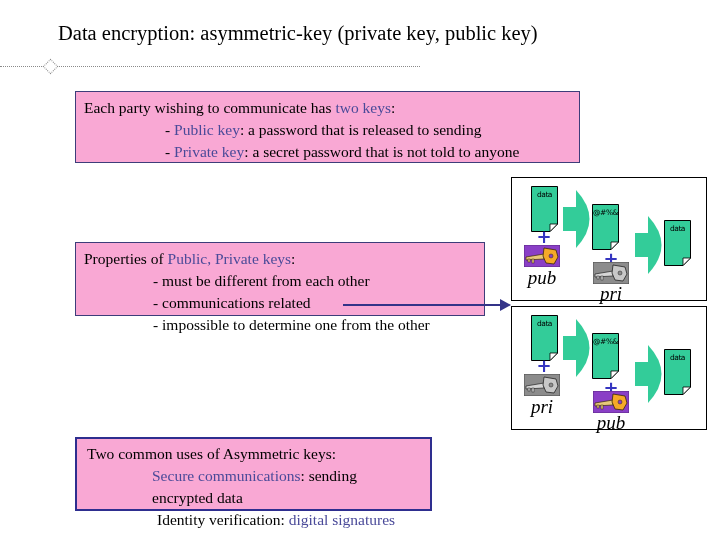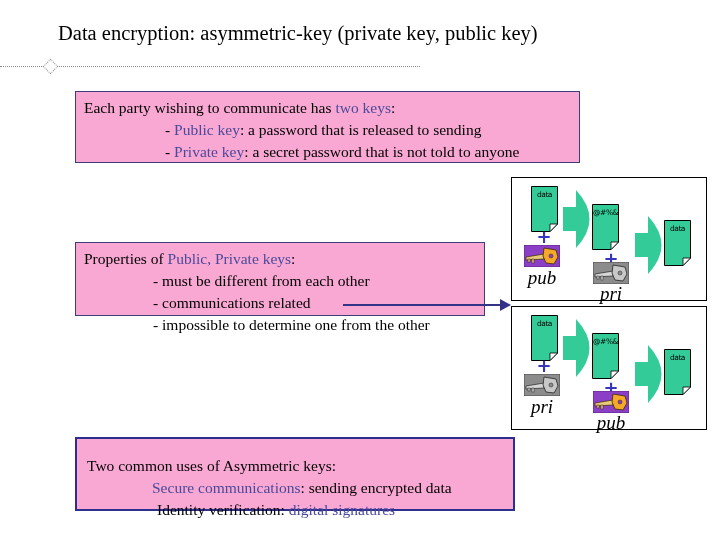--- a/index.html
+++ b/index.html
@@ -6,21 +6,21 @@
   .slide{position:relative;width:720px;height:540px;background:#ffffff;overflow:hidden;
          font-family:"Liberation Serif","DejaVu Serif",serif;color:#000;}
   .title{position:absolute;left:58px;top:22px;width:620px;font-size:20.5px;color:#000;}
   .rule{position:absolute;left:0;top:66px;width:420px;border-top:1px dotted #8a8a8a;}
   .rule-ornament{position:absolute;left:45px;top:61px;width:9px;height:9px;
                  border:1px dotted #8a8a8a;transform:rotate(45deg);background:#fff;}
   .txtbox{position:absolute;border:1px solid #3d3d7a;font-size:15.5px;line-height:22px;
           padding:5px 8px;box-sizing:border-box;background:#f9a8d4;}
   .box-two-keys{left:75px;top:91px;width:505px;height:72px;}
   .box-properties{left:75px;top:242px;width:410px;height:74px;}
-  .box-uses{left:75px;top:437px;width:440px;height:74px;border:2px solid #2e2e8f;padding:16px 10px;}
+  .box-uses{left:75px;top:437px;width:357px;height:74px;border:2px solid #2e2e8f;padding:4px 10px;}
   .hl{color:#4a4a99;}
   .ind-a{padding-left:81px;}
   .ind-b{padding-left:69px;}
   .ind-c{padding-left:65px;}
   .ind-d{padding-left:70px;}
   .connector{position:absolute;left:343px;top:297px;width:168px;height:16px;}
   .dbox{position:absolute;left:511px;width:196px;border:1px solid #000;background:#fff;box-sizing:border-box;}
   .dbox-a{top:177px;height:124px;}
   .dbox-b{top:306px;height:124px;}
   .doc{position:absolute;width:27px;height:54px;}

